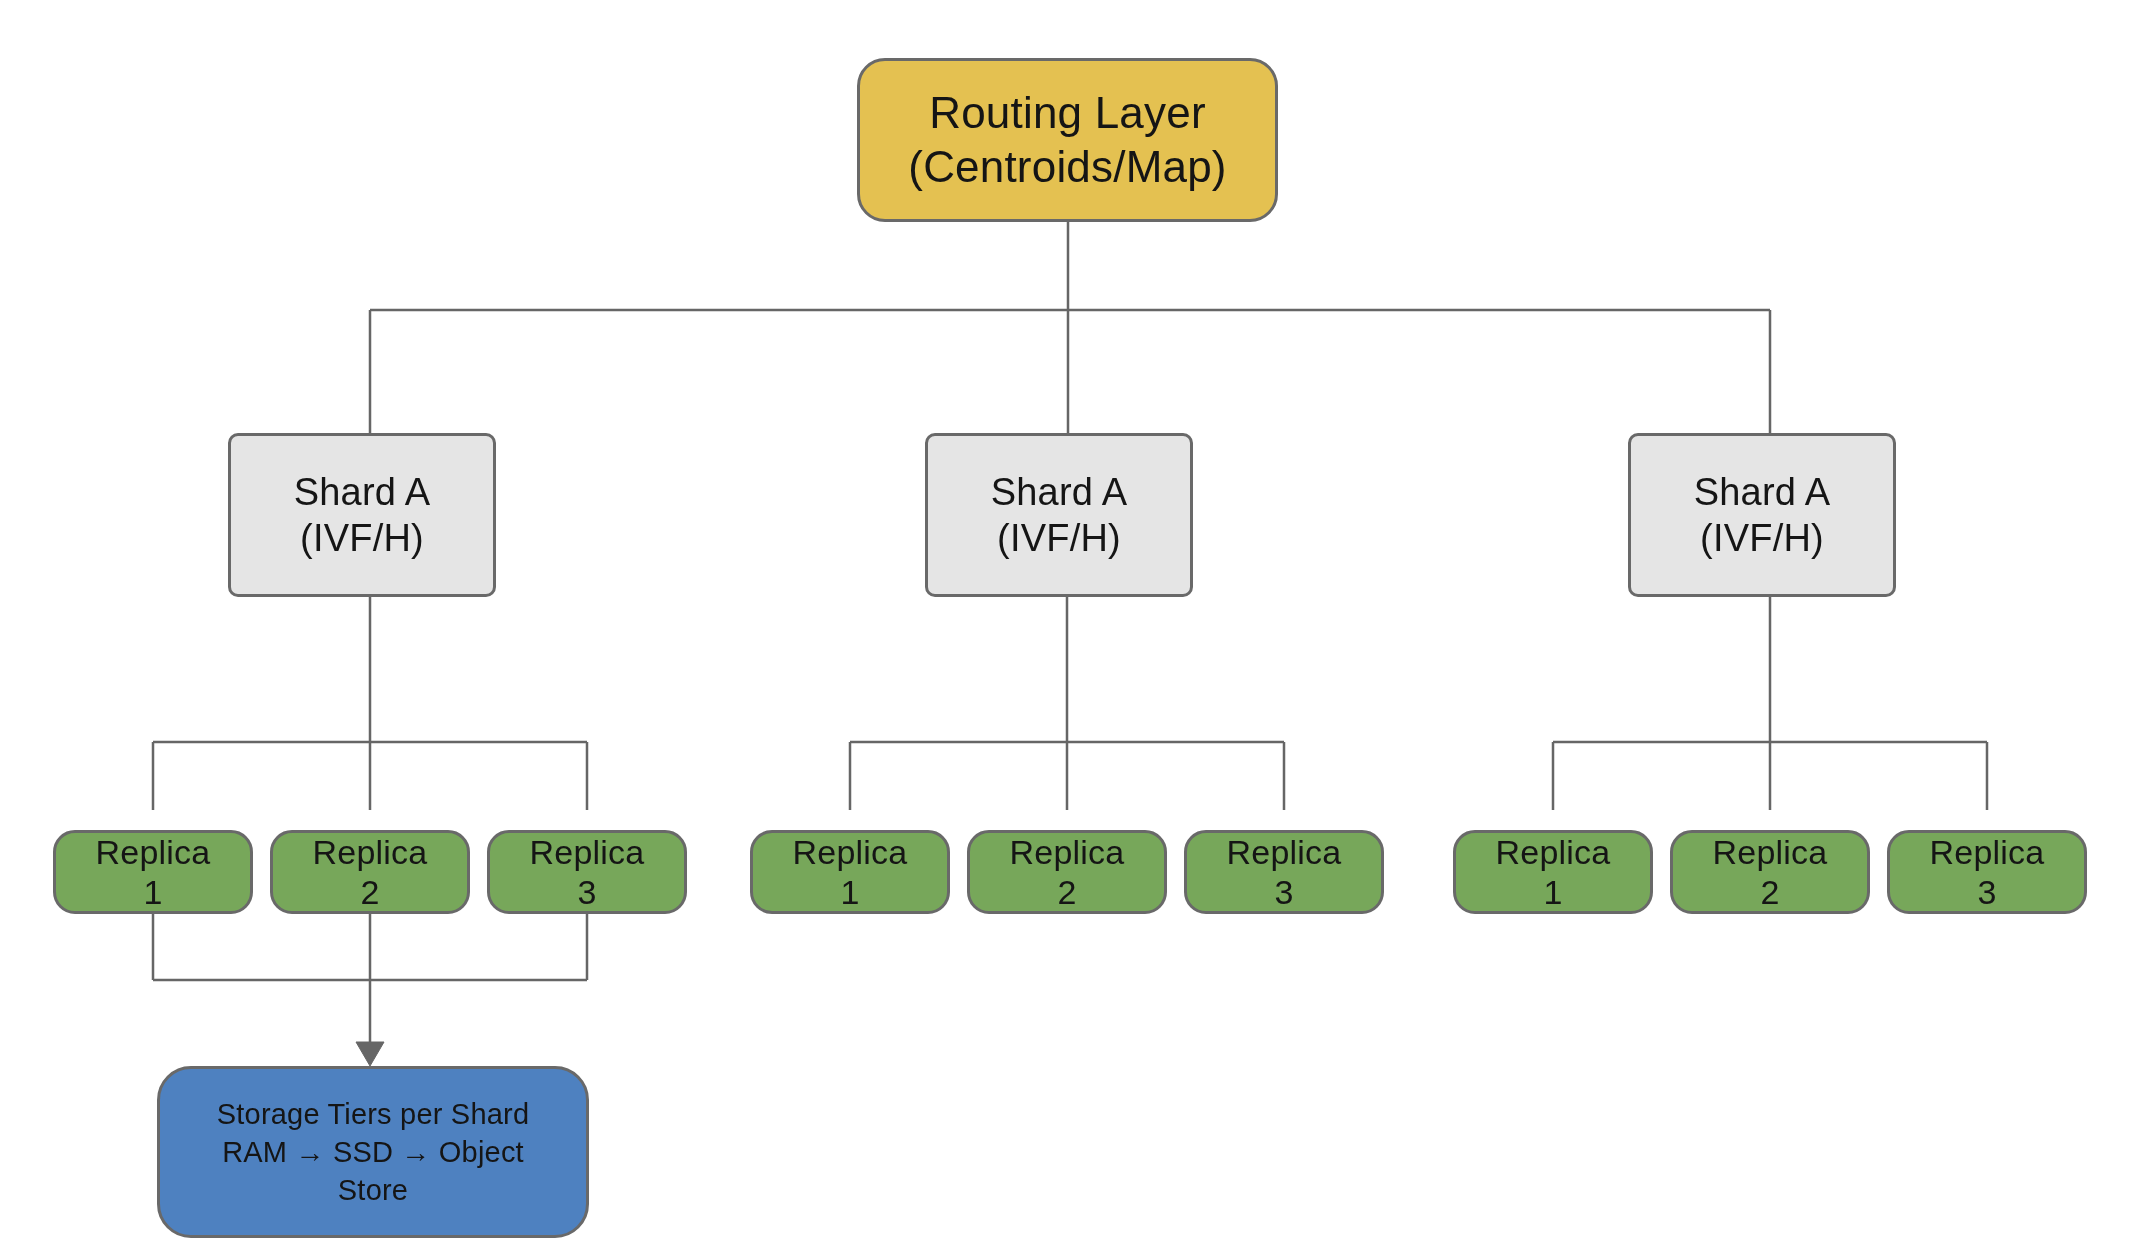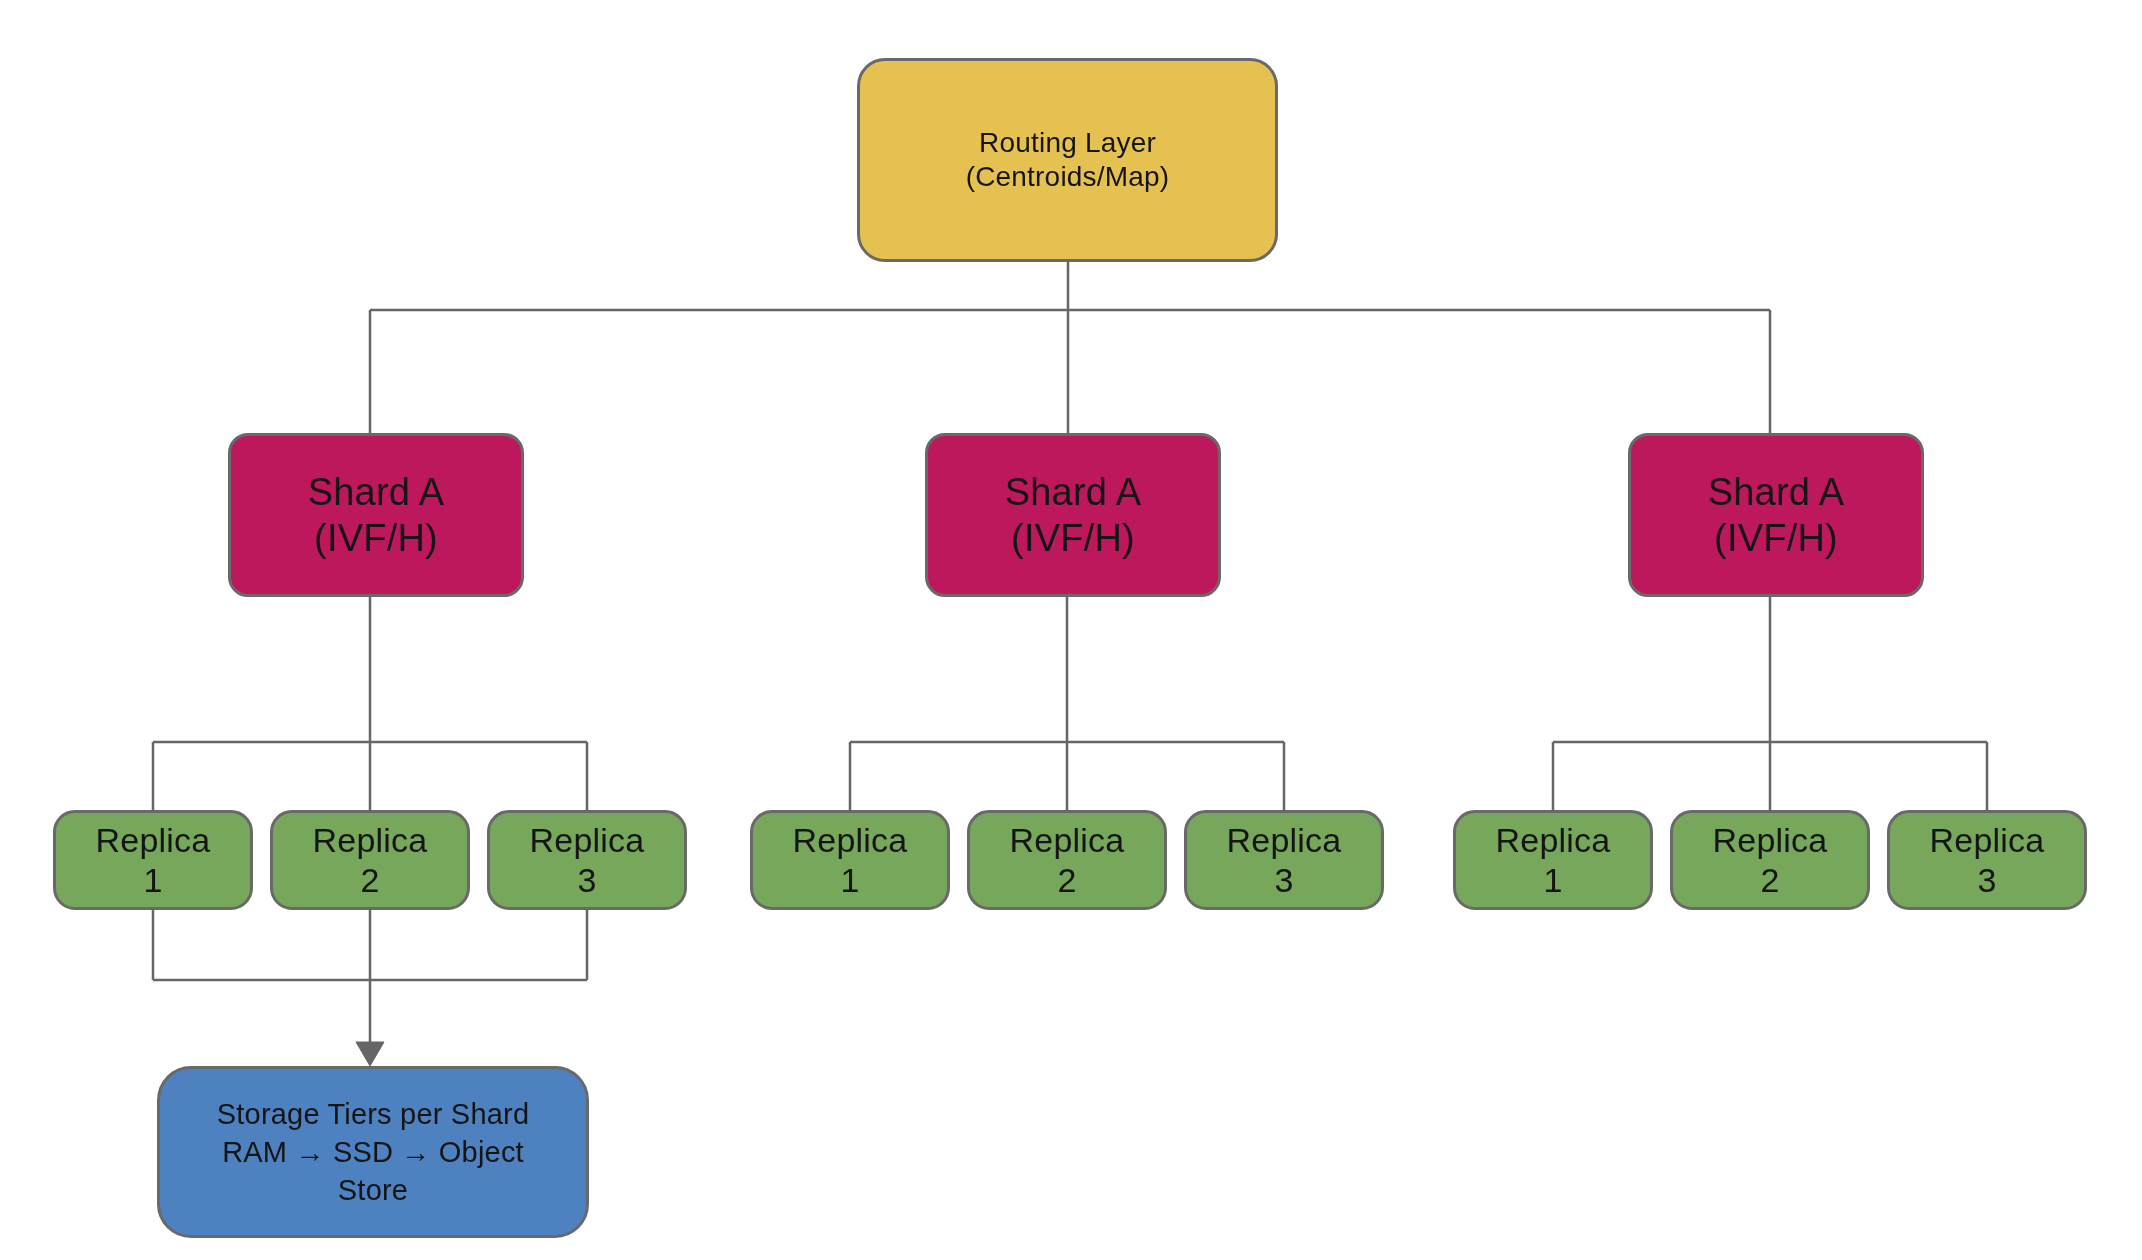--- a/index.html
+++ b/index.html
@@ -23,36 +23,36 @@
     display: flex;
     align-items: center;
     justify-content: center;
     text-align: center;
     white-space: pre-line;
     border: 3px solid #696969;
     line-height: 1.22;
     letter-spacing: 0.2px;
   }
   .node.root {
-    left: 857px; top: 58px; width: 421px; height: 204px;
+    left: 857px; top: 58px; width: 421px; height: 164px;
     background: #e4c151;
     border-radius: 28px;
-    font-size: 28px;
+    font-size: 44px;
   }
   .node.shard {
-    top: 433px; width: 296px; height: 164px;
-    background: #be185d;
-    border-radius: 20px;
+    top: 433px; width: 268px; height: 164px;
+    background: #e5e5e5;
+    border-radius: 10px;
     font-size: 38px;
   }
   .shard-0 { left: 228px; }
   .shard-1 { left: 925px; }
   .shard-2 { left: 1628px; }
   .node.replica {
-    top: 810px; width: 200px; height: 100px;
+    top: 830px; width: 200px; height: 84px;
     background: #77a75a;
     border-radius: 22px;
     font-size: 34px;
     line-height: 1.18;
   }
   .r-g0-0 { left: 53px; }   .r-g0-1 { left: 270px; }  .r-g0-2 { left: 487px; }
   .r-g1-0 { left: 750px; }  .r-g1-1 { left: 967px; }  .r-g1-2 { left: 1184px; }
   .r-g2-0 { left: 1453px; } .r-g2-1 { left: 1670px; } .r-g2-2 { left: 1887px; }
   .node.storage {
     left: 157px; top: 1066px; width: 432px; height: 172px;

